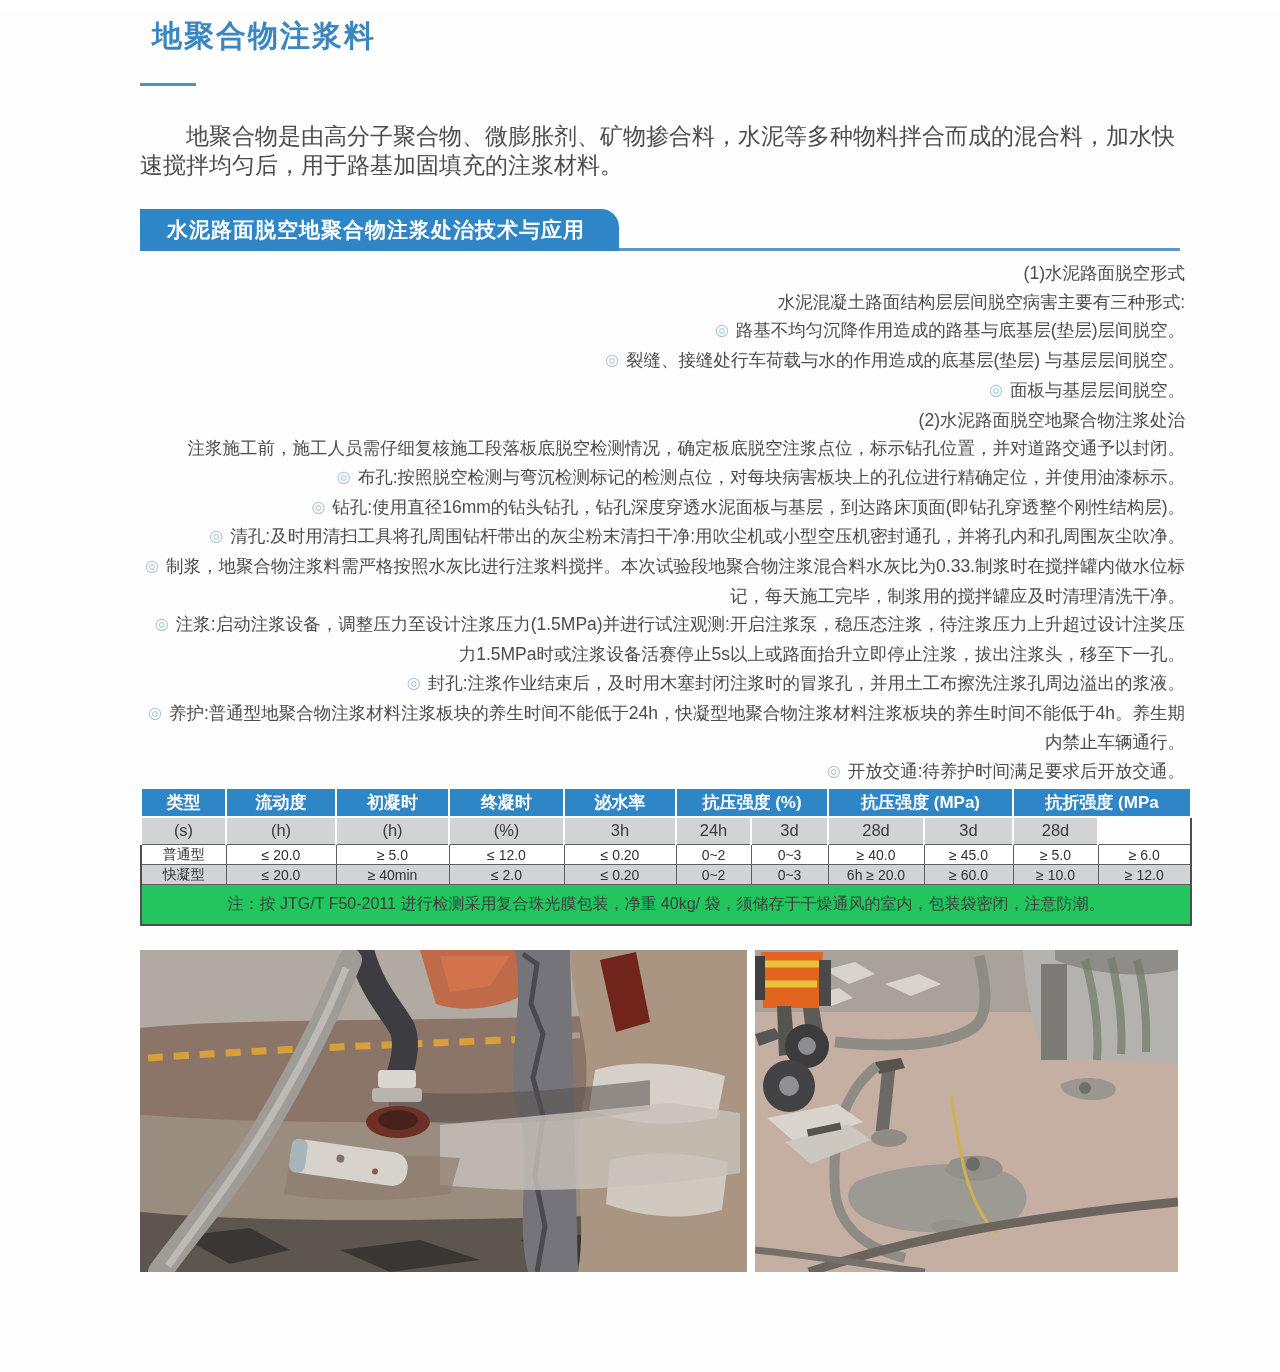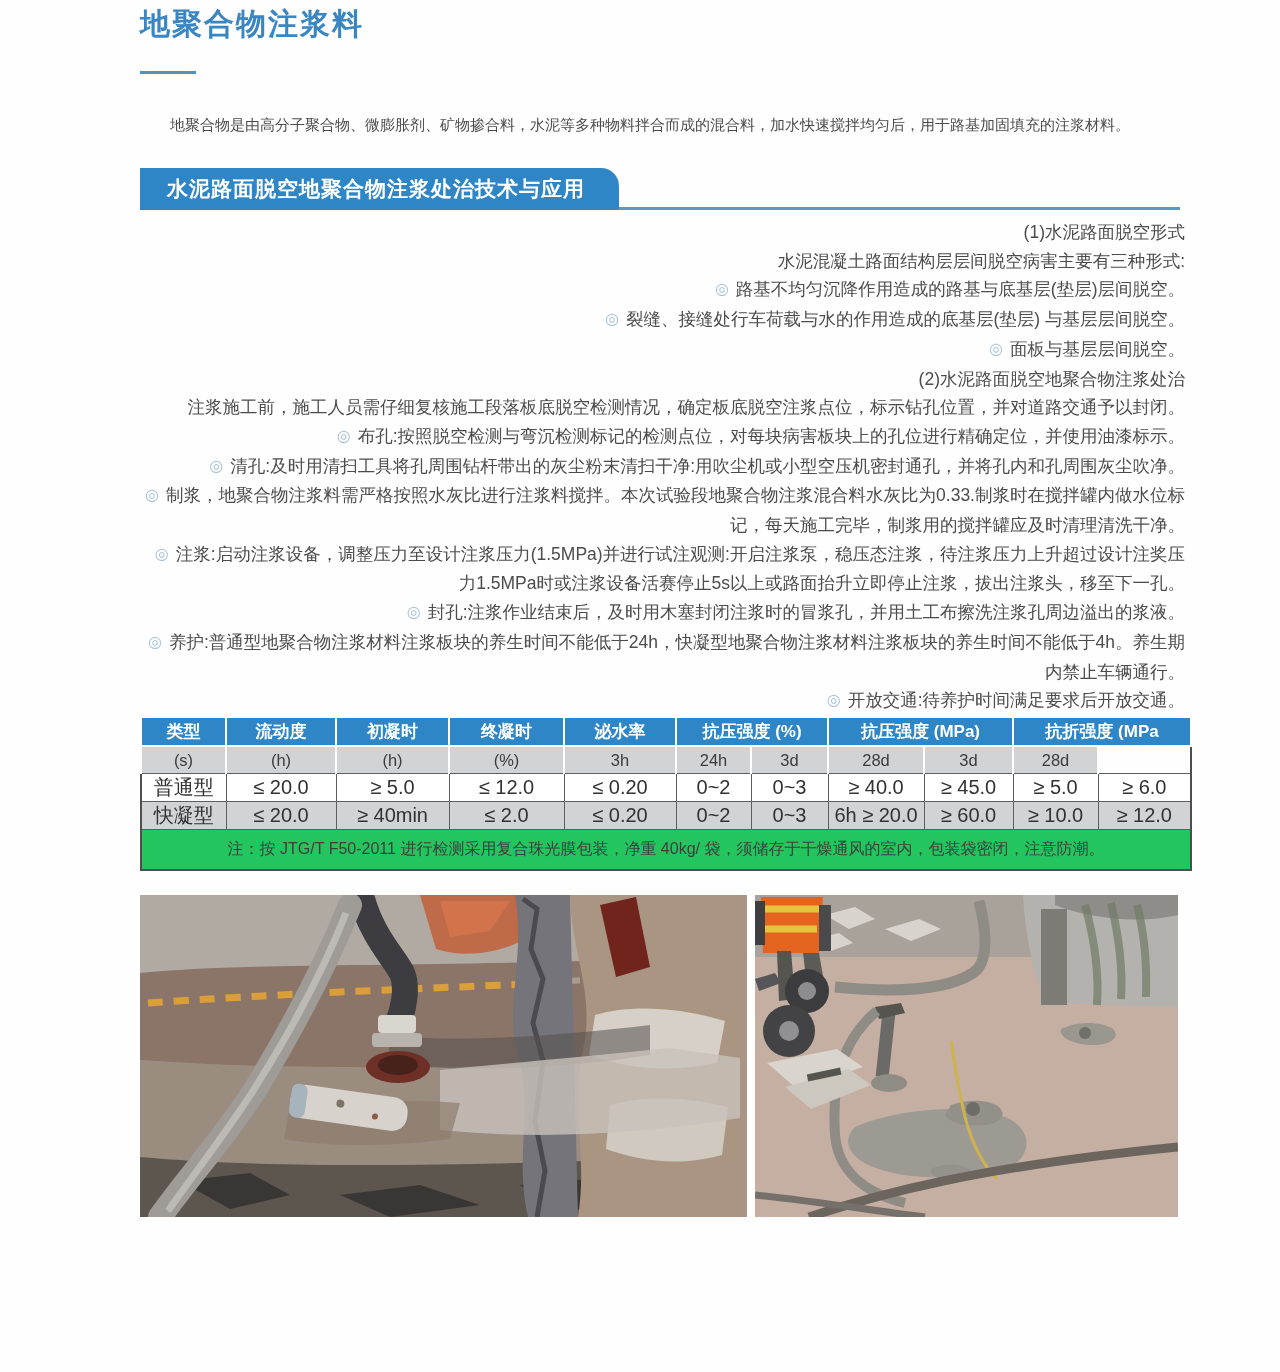--- a/index.html
+++ b/index.html
@@ -8,31 +8,31 @@
     width: 1280px; height: 1372px;
     background: #ffffff;
     font-family: "Liberation Sans", "DejaVu Sans", sans-serif;
     color: #4a4a4a;
     overflow: hidden;
   }
   .page { width: 1280px; height: 1372px; position: relative; background: #fefefe; }
   .content { margin-left: 140px; width: 1045px; }
 
   .doc-title {
-    padding-top: 4px; margin: 0;
+    padding-top: 4px; margin: 12px;
     font-size: 30px; font-weight: bold; letter-spacing: 2px;
     color: #3a86c3;
   }
   .title-underline {
     width: 56px; height: 3px; background: #4d90c4;
     margin-top: 26px;
   }
   .intro {
     margin: 36px 0 0 0;
-    font-size: 15px; line-height: 29px; color: #4c4c4c;
+    font-size: 23px; line-height: 29px; color: #4c4c4c;
     text-indent: 2em;
   }
 
   .banner-wrap { position: relative; margin-top: 29px; height: 42px; padding-left: 28px; }
   .banner-line {
     position: absolute; left: 0; bottom: 0;
     width: 1040px; height: 3px; background: #5b96c8;
   }
   .banner {
     position: absolute; left: 0; top: 0; z-index: 1;
@@ -61,21 +61,21 @@
   table.spec thead th {
     background: #2e86c6; color: #ffffff;
     font-size: 17px; font-weight: bold; height: 29px;
     border: 2px solid #ffffff;
   }
   table.spec .subhead td {
     background: #d2d3d5; color: #3c3c3c; font-size: 16.5px; height: 28px;
     border: 2px solid #ffffff; border-bottom: 1px solid #5e5e5e;
   }
   table.spec tbody td {
-    font-size: 20px; color: #323232; height: 20px;
+    font-size: 14px; color: #323232; height: 20px;
     border: 1px solid #5e5e5e; background: #ffffff;
   }
   table.spec tbody tr.alt td { background: #d2d3d5; }
   table.spec td.note-cell {
     height: 40px; font-size: 16px; color: #3e3e3e; background: #22c55e;
     white-space: normal;
   }
 
   .photos { margin-top: 24px; display: flex; gap: 8px; }
   .photo { margin: 0; font-size: 0; line-height: 0; }
@@ -99,20 +99,21 @@
 
     <div class="body-text">
       <p><span>(1)水泥路面脱空形式</span></p>
       <p><span>水泥混凝土路面结构层层间脱空病害主要有三种形式:</span></p>
       <p><span class="bullet">◎</span><span>路基不均匀沉降作用造成的路基与底基层(垫层)层间脱空。</span></p>
       <p><span class="bullet">◎</span><span>裂缝、接缝处行车荷载与水的作用造成的底基层(垫层) 与基层层间脱空。</span></p>
       <p><span class="bullet">◎</span><span>面板与基层层间脱空。</span></p>
       <p><span>(2)水泥路面脱空地聚合物注浆处治</span></p>
       <p><span>注浆施工前，施工人员需仔细复核施工段落板底脱空检测情况，确定板底脱空注浆点位，标示钻孔位置，并对道路交通予以封闭。</span></p>
       <p><span class="bullet">◎</span><span>布孔:按照脱空检测与弯沉检测标记的检测点位，对每块病害板块上的孔位进行精确定位，并使用油漆标示。</span></p>
+      <p><span class="bullet">◎</span><span>钻孔:使用直径16mm的钻头钻孔，钻孔深度穿透水泥面板与基层，到达路床顶面(即钻孔穿透整个刚性结构层)。</span></p>
       <p><span class="bullet">◎</span><span>清孔:及时用清扫工具将孔周围钻杆带出的灰尘粉末清扫干净:用吹尘机或小型空压机密封通孔，并将孔内和孔周围灰尘吹净。</span></p>
       <p><span class="bullet">◎</span><span>制浆，地聚合物注浆料需严格按照水灰比进行注浆料搅拌。本次试验段地聚合物注浆混合料水灰比为0.33.制浆时在搅拌罐内做水位标记，每天施工完毕，制浆用的搅拌罐应及时清理清洗干净。</span></p>
       <p><span class="bullet">◎</span><span>注浆:启动注浆设备，调整压力至设计注浆压力(1.5MPa)并进行试注观测:开启注浆泵，稳压态注浆，待注浆压力上升超过设计注奖压力1.5MPa时或注浆设备活赛停止5s以上或路面抬升立即停止注浆，拔出注浆头，移至下一孔。</span></p>
       <p><span class="bullet">◎</span><span>封孔:注浆作业结束后，及时用木塞封闭注浆时的冒浆孔，并用土工布擦洗注浆孔周边溢出的浆液。</span></p>
       <p><span class="bullet">◎</span><span>养护:普通型地聚合物注浆材料注浆板块的养生时间不能低于24h，快凝型地聚合物注浆材料注浆板块的养生时间不能低于4h。养生期内禁止车辆通行。</span></p>
       <p><span class="bullet">◎</span><span>开放交通:待养护时间满足要求后开放交通。</span></p>
     </div>
 
 
     <div class="spec-table-wrap">

